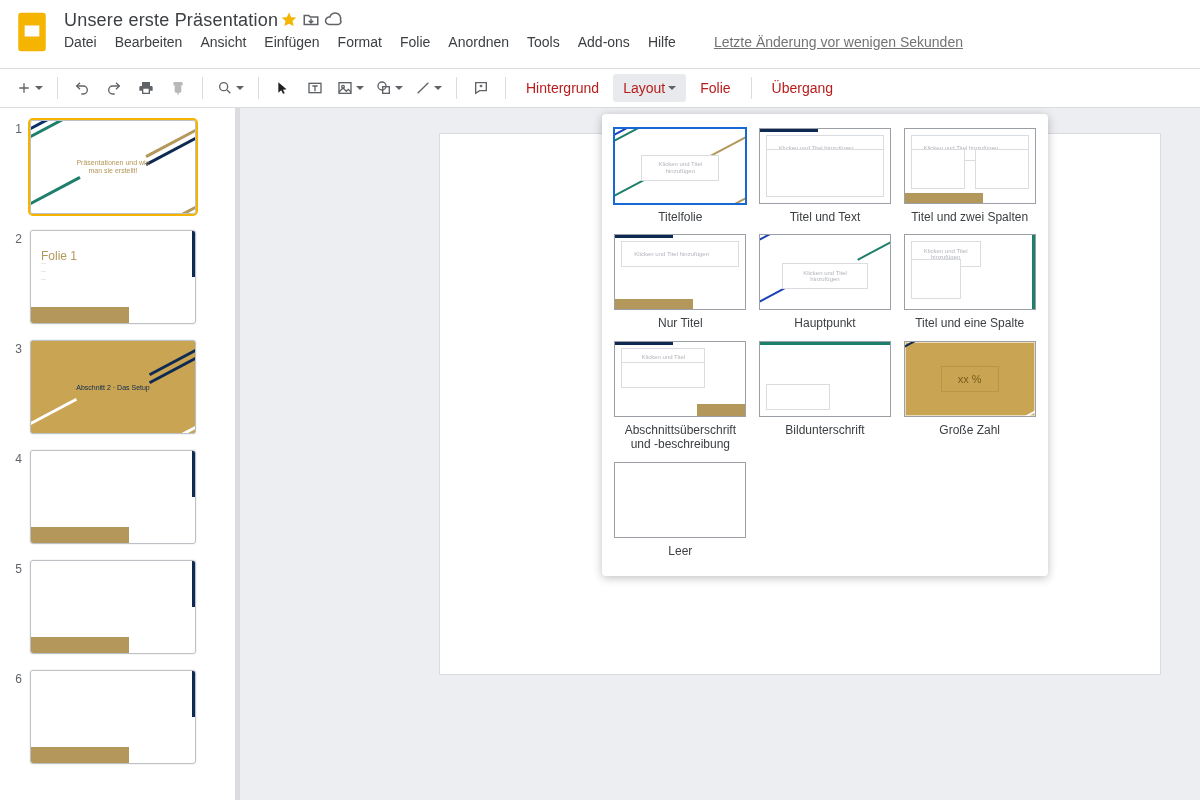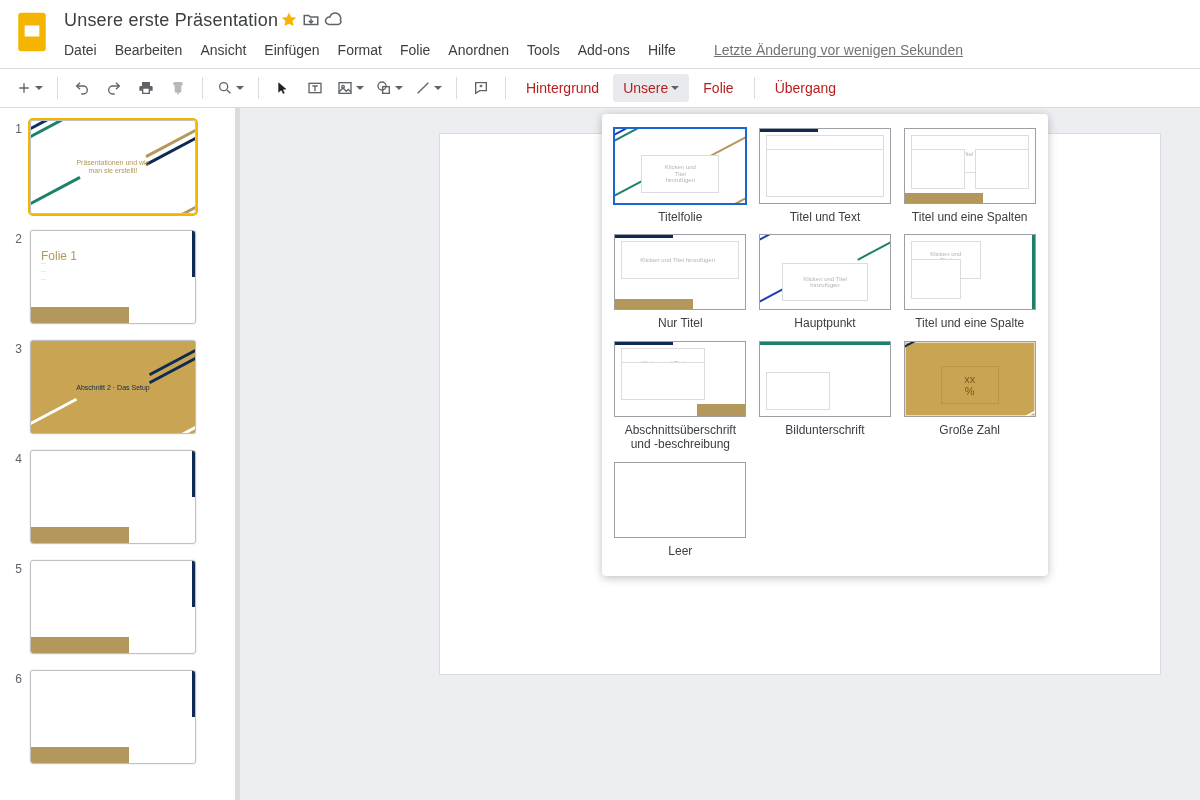--- a/index.html
+++ b/index.html
@@ -6,21 +6,21 @@
   body { background: #fff; width: 1200px; height: 800px; overflow: hidden; position: relative; color:#3c4043; }
   
   .topbar { display:flex; align-items:flex-start; padding:6px 16px 0 12px; height:68px; }
   .app-logo { width:40px; height:52px; display:flex; align-items:center; justify-content:center; margin-right:12px; }
   .app-logo svg { width:34px; height:44px; }
   .title-area { flex:1; }
   .title-row { display:flex; align-items:center; height:28px; }
   .doc-title { font-size:18px; color:#3c4043; letter-spacing:.2px; }
   .icon-btn { width:22px; height:22px; display:inline-flex; align-items:center; justify-content:center; cursor:pointer; color:#5f6368; }
   .starred{ color:#f4b400; }
-  .menubar { display:flex; gap:18px; font-size:14px; color:#3c4043; margin-top:8px; }
+  .menubar { display:flex; gap:18px; font-size:14px; color:#3c4043; }
   .menubar span { cursor:pointer; }
   .last-edit { margin-left:20px; color:#737373; text-decoration: underline; cursor:pointer; }
   
   .toolbar { height:40px; border-top:1px solid #dadce0; border-bottom:1px solid #dadce0; display:flex; align-items:center; padding:0 12px; gap:4px; font-size:14px; color:#5f6368; }
   .tbtn { height:28px; min-width:28px; padding:0 4px; display:inline-flex; align-items:center; justify-content:center; border-radius:3px; cursor:pointer; }
   .sep { width:1px; height:22px; background:#dadce0; margin:0 6px; }
   .drop::after{ content:""; border:4px solid transparent; border-top-color:#5f6368; margin-left:3px; position:relative; top:2px; }
   .txtbtn{ padding:0 10px; color:#b91c1c; }
   .txtbtn.active{ background:#e8eaed; }
   
@@ -34,21 +34,21 @@
   .canvas{ flex:1; background:#eceef1; border-left:4px solid #dadce0; }
   
   .diag{ position:absolute; height:3px; transform-origin:left center; }
   
   .layout-pop{ position:absolute; left:602px; top:114px; width:446px; background:#fff; border-radius:4px; box-shadow:0 2px 10px rgba(0,0,0,.25); padding:14px 12px 18px; z-index:50; }
   .layout-grid{ display:grid; grid-template-columns:repeat(3,1fr); gap:10px 12px; }
   .layout-cell{ display:flex; flex-direction:column; align-items:center; cursor:pointer;}
   .lay-thumb{ width:132px; height:76px; border:1px solid #9aa0a6; background:#fff; position:relative; overflow:hidden; box-shadow: inset 0 0 0 1px rgba(255,255,255,0.6);}
   .lay-thumb.selected{ outline:2px solid #1967d2; outline-offset:-1px; border:1px solid #1967d2;}
   .lay-label{ font-size:12px; text-align:center; margin-top:6px; color:#3c4043; line-height:1.2; max-width:132px;}
-  .ph{ position:absolute; background:#fff; border:1px solid #dadce0; font-size:6px; color:#b0b4ba; display:flex; align-items:center; justify-content:center; text-align:center; padding:18px; line-height:1.1;}
+  .ph{ position:absolute; background:#fff; border:1px solid #dadce0; font-size:6px; color:#b0b4ba; display:flex; align-items:center; justify-content:center; text-align:center; padding:12px; line-height:1.1;}
   
   svg{ display:block; }
 </style>
 </head>
 <body>
 
 <div class="topbar">
   <div class="app-logo">
     <svg viewBox="0 0 36 48">
         <rect x="3" y="3" width="30" height="42" rx="3" fill="#f4b400"></rect>
@@ -160,21 +160,21 @@
     </span>
   <span class="sep"></span>
   <span class="tbtn">
       <svg width="16" height="16" viewBox="0 0 24 24" fill="none" stroke="#5f6368" stroke-width="2">
         <path d="M4 4h16v12H10l-6 4z"></path>
         <path d="M12 7v4M10 9h4"></path>
       </svg>
     </span>
   <span class="sep"></span>
   <span class="tbtn txtbtn">Hintergrund</span>
-  <span class="tbtn txtbtn active drop">Unsere</span>
+  <span class="tbtn txtbtn active drop">Layout</span>
   <span class="tbtn txtbtn">Folie</span>
   <span class="sep"></span>
   <span class="tbtn txtbtn">Übergang</span>
 </div>
 
 <div class="workspace">
 
   <div class="filmstrip">
 
     <div class="slide-row">
@@ -271,21 +271,21 @@
       <div class="lay-label">Titel und Text</div>
     </div>
 
     <div class="layout-cell">
       <div class="lay-thumb">
         <div style="position:absolute;left:0;bottom:0;right:40%;height:10px;background:#b4975a;"></div>
         <div class="ph" style="left:6px;right:6px;top:6px;height:10px;justify-content:flex-start">Klicken und Titel hinzufügen</div>
         <div class="ph" style="left:6px;width:54px;top:20px;bottom:14px"></div>
         <div class="ph" style="right:6px;width:54px;top:20px;bottom:14px"></div>
       </div>
-      <div class="lay-label">Titel und eine Spalten</div>
+      <div class="lay-label">Titel und zwei Spalten</div>
     </div>
 
     <div class="layout-cell">
       <div class="lay-thumb">
         <div style="position:absolute;left:0;bottom:0;right:40%;height:10px;background:#b4975a;"></div>
         <div style="position:absolute;left:0;top:0;height:3px;width:58px;background:#0f2a52;"></div>
         <div class="ph" style="left:6px;right:6px;top:6px;height:10px;justify-content:flex-start">Klicken und Titel hinzufügen</div>
       </div>
       <div class="lay-label">Nur Titel</div>
     </div>

